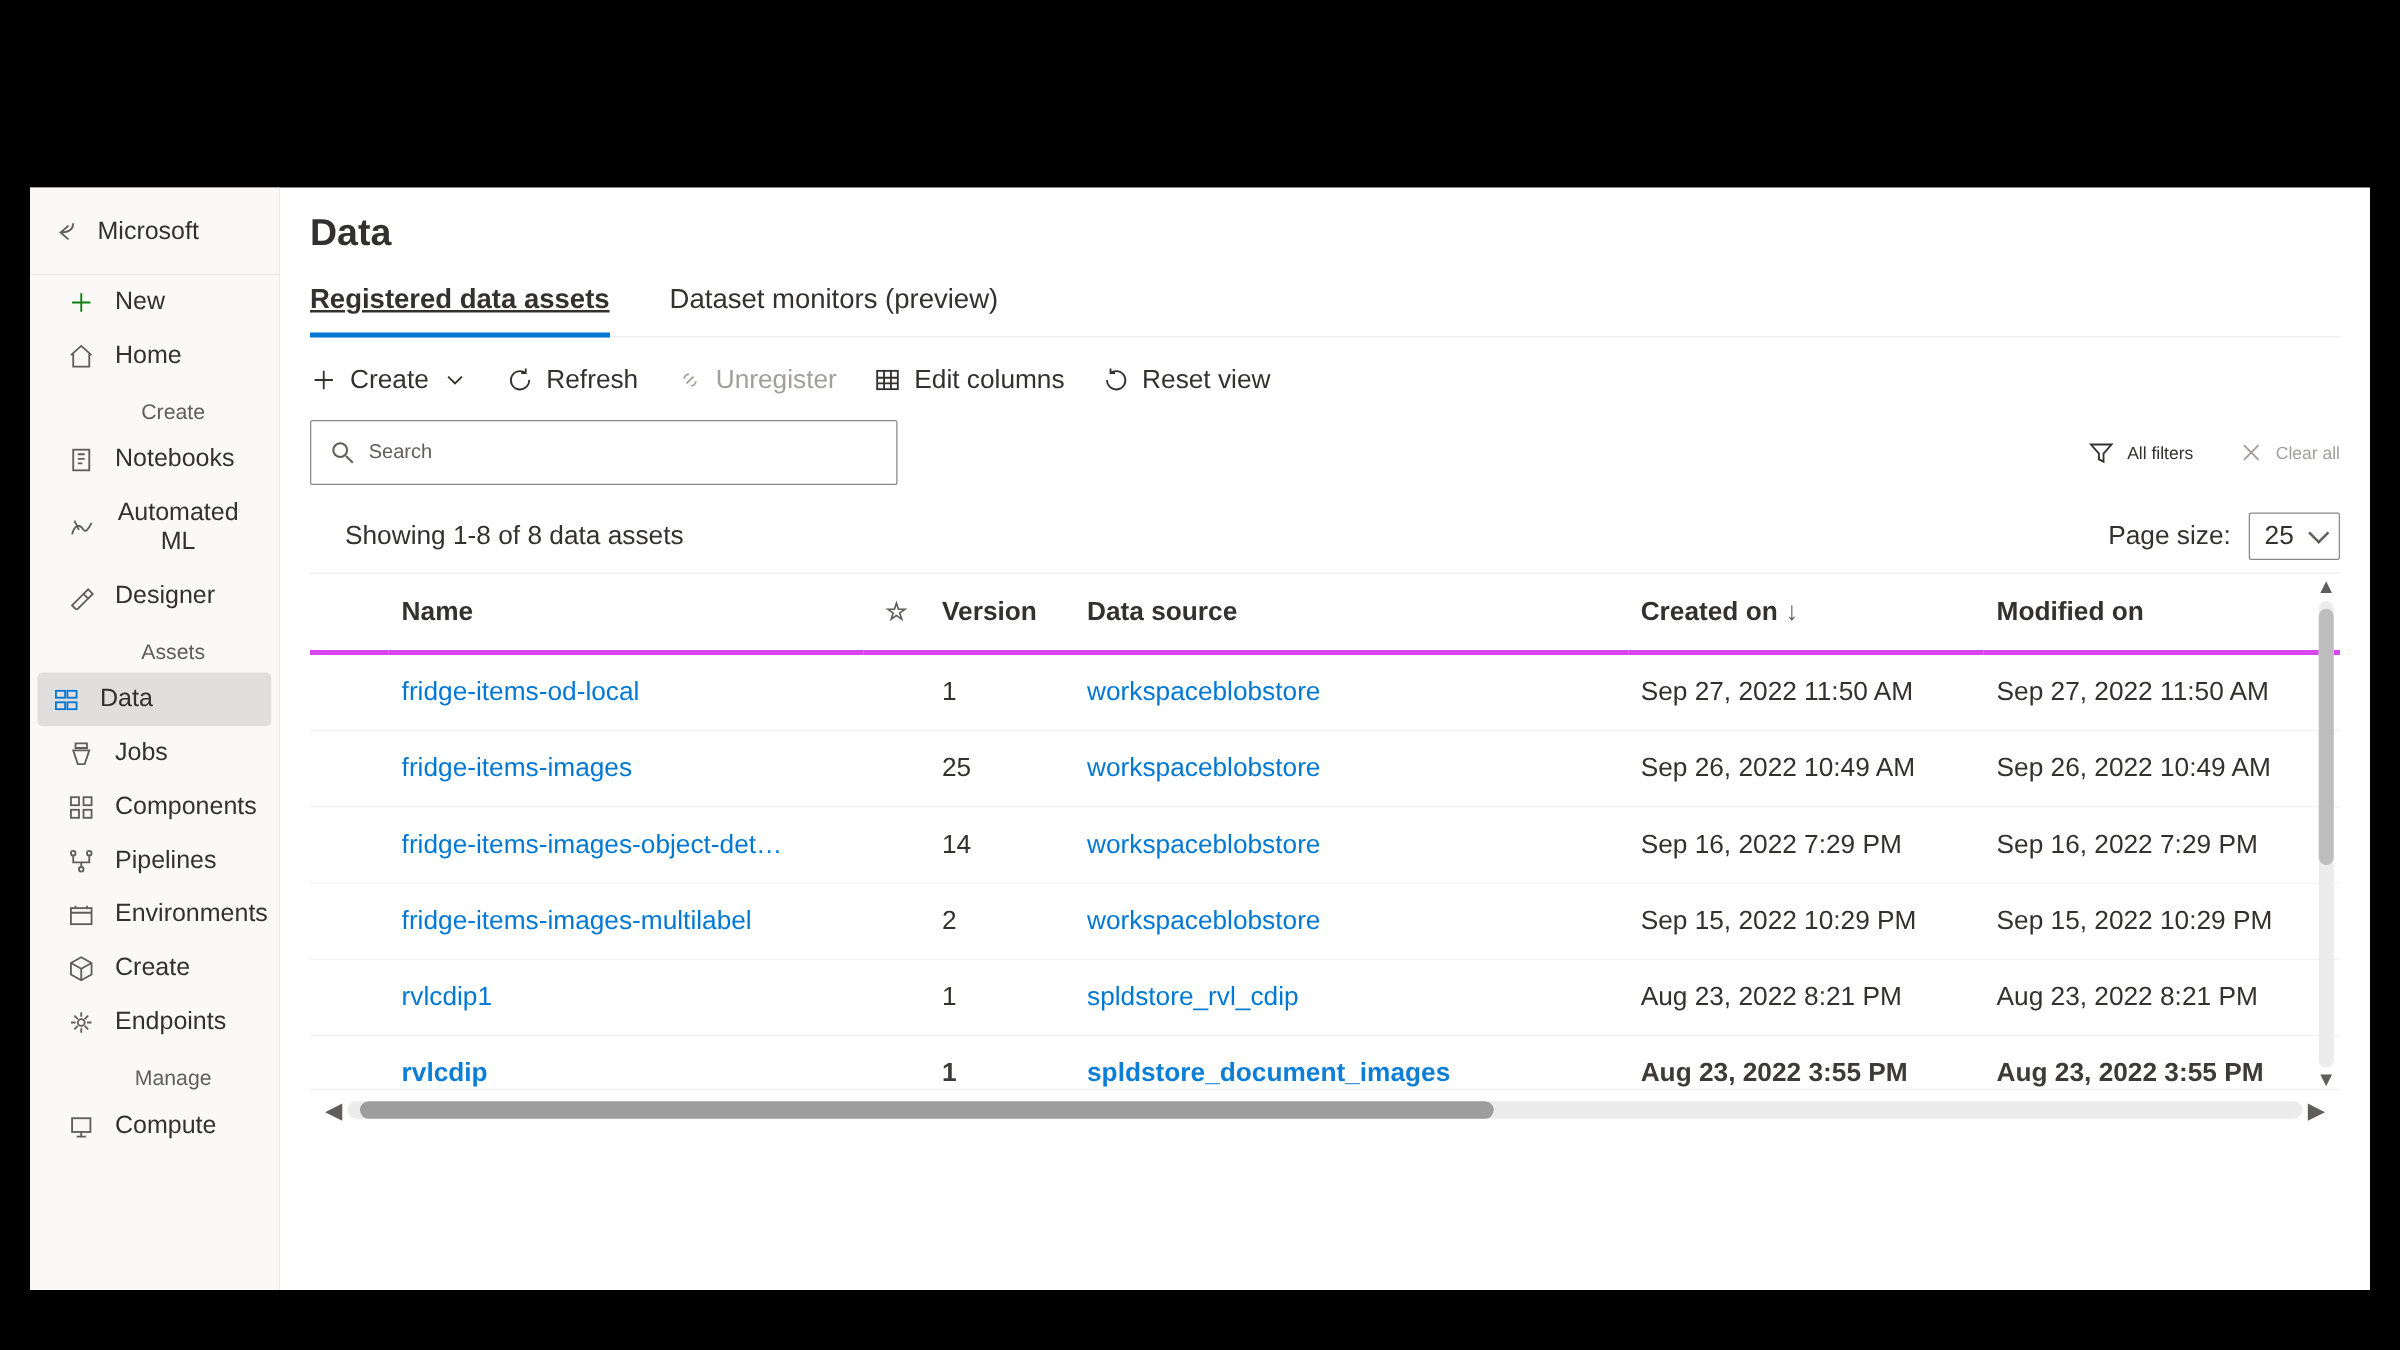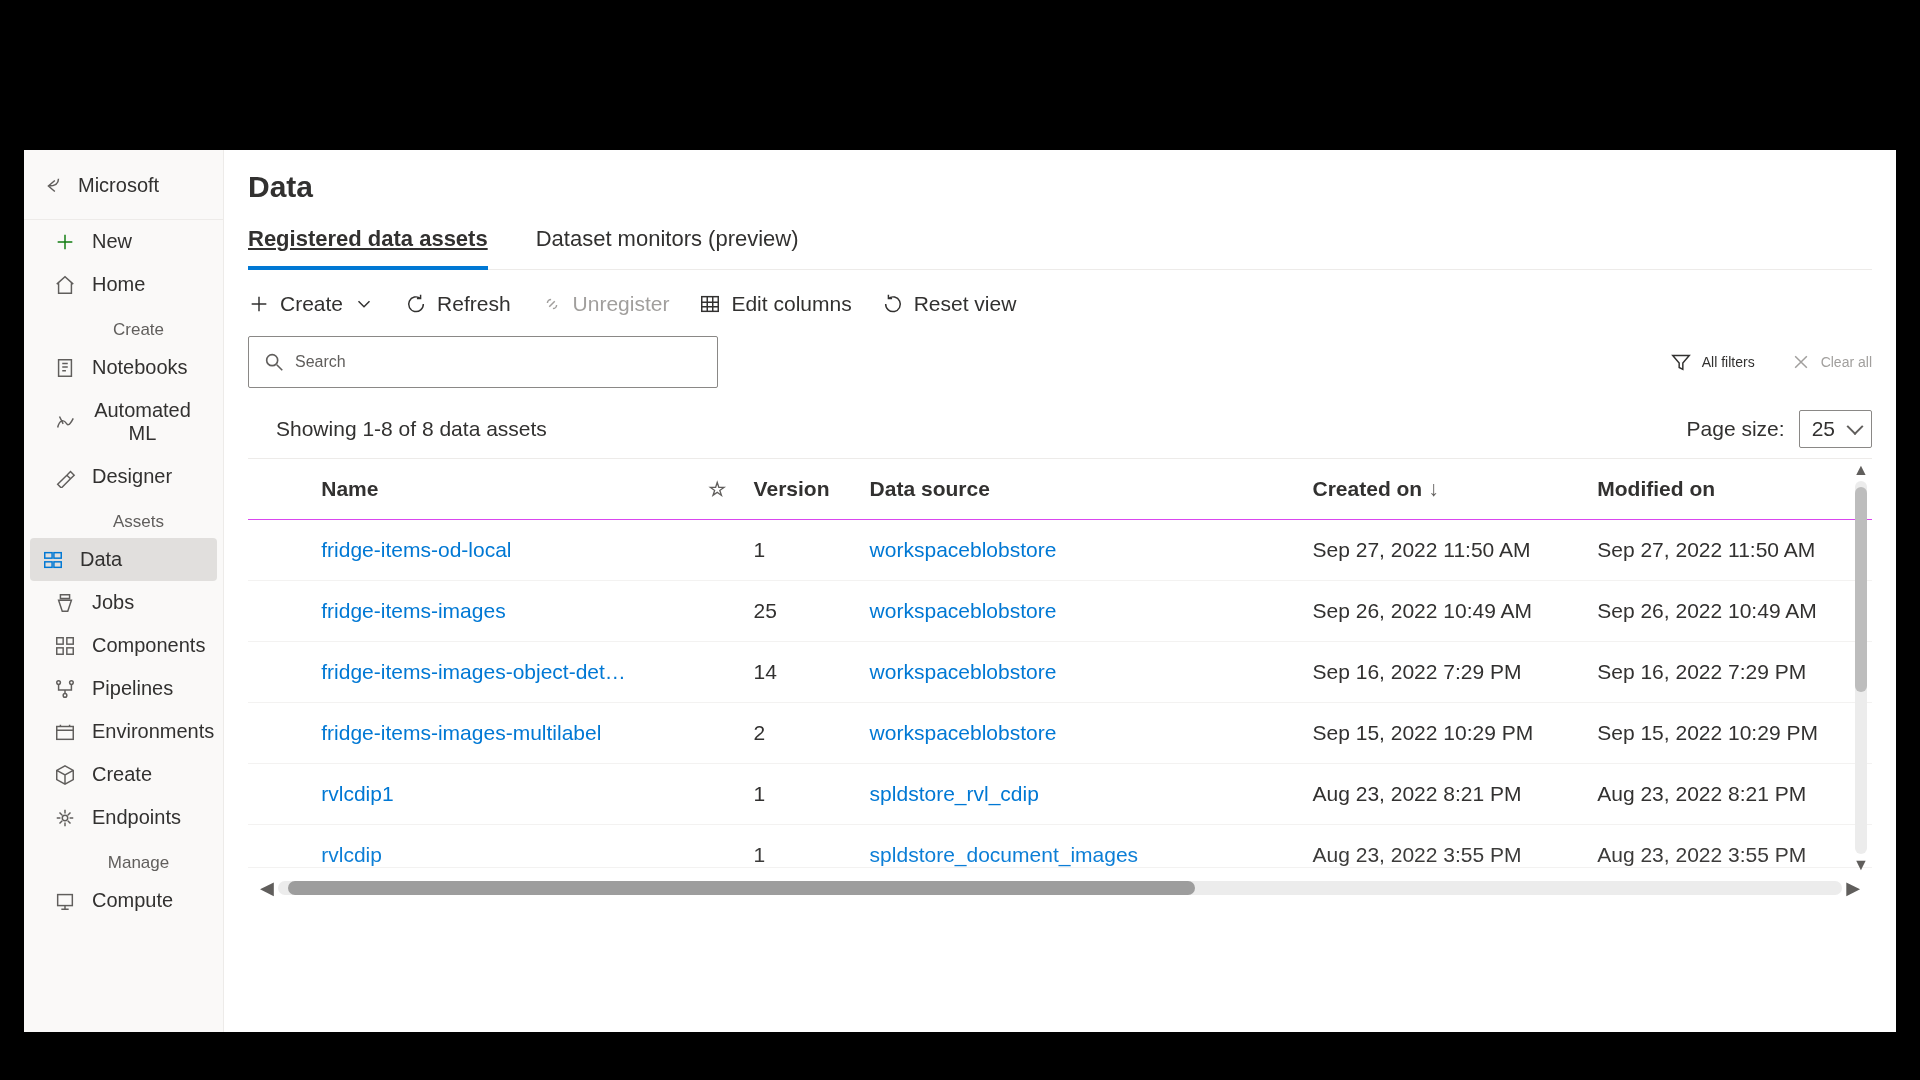--- a/index.html
+++ b/index.html
@@ -102,21 +102,21 @@
     content: ""; position:absolute; right:10px; top:50%; width:10px; height:10px;
     border-right:2px solid #605e5c; border-bottom:2px solid #605e5c;
     transform: translateY(-70%) rotate(45deg);
   }
   
   .table-wrap { position: relative; height: 440px; overflow: hidden; border-top: 1px solid #edebe9; }
   .table-scroll { overflow: hidden; height: 100%; }
   table { width: 100%; border-collapse: collapse; font-size: 21px; }
   thead th {
     text-align: left; font-weight: 600; padding: 18px 10px;
-    background: #fff; border-bottom: 1px solid #d946ef; white-space: nowrap;
+    background: #fff; border-bottom: 4px solid #d946ef; white-space: nowrap;
   }
   tbody td { padding: 18px 10px; border-bottom: 1px solid #f3f2f1; white-space: nowrap; }
   tbody tr:last-child td { opacity: 0.95; }
   .col-check { width: 60px; }
   .col-name { width: 360px; }
   .col-favorite { width: 50px; text-align:center; }
   .col-version { width: 110px; }
   .col-ds { width: 420px; }
   .col-created { width: 270px; }
   .col-mod { width: 270px; }
@@ -130,21 +130,21 @@
   .hscroll .track { flex:1; height:14px; background:#ececec; border-radius:7px; position:relative; }
   .hscroll .thumb { position:absolute; left:10px; width:58%; top:0; bottom:0; background:#9d9d9d; border-radius:7px; }
   .vscroll {
     position:absolute; right:2px; top:0; bottom:22px; width:18px;
     display:flex; flex-direction:column; align-items:center;
   }
   .vscroll .arrow { color:#605e5c; font-size:16px; padding:2px 0; cursor:pointer; user-select:none; }
   .vscroll .track { flex:1; width:12px; background:#ececec; border-radius:6px; position:relative; }
   .vscroll .thumb { position:absolute; top:6px; height:55%; left:0; right:0; background:#bdbdbd; border-radius:6px; }
   .star { color:#605e5c; font-size:20px; }
-  .cut-row td { padding-top: 18px; padding-bottom: 0; }
+  .cut-row td { padding-top: 18px; padding-bottom: 0; font-weight: bold; }
   .ellipsis { max-width: 340px; overflow:hidden; text-overflow:ellipsis; }
 </style>
 </head>
 <body>
 
 <div class="app-window">
 
   <div class="sidebar">
     <div class="sidebar-top">
       <span class="sb-icon">

